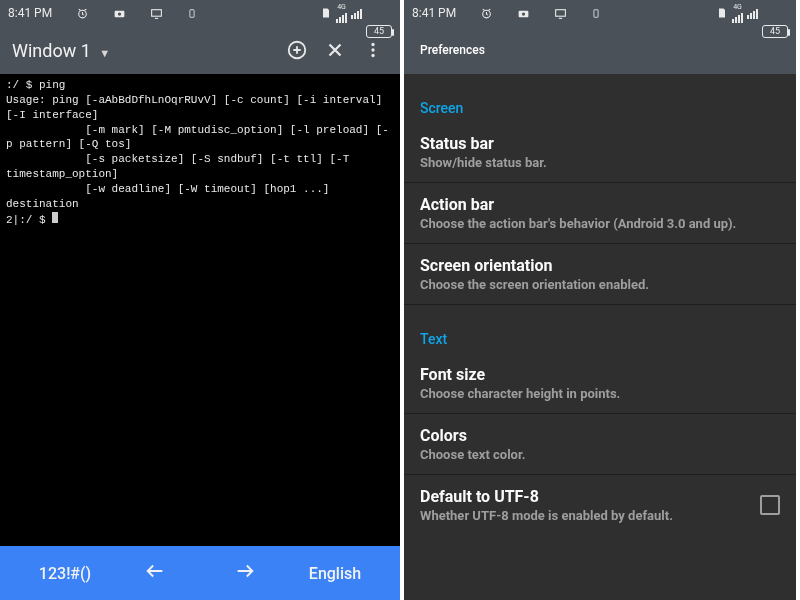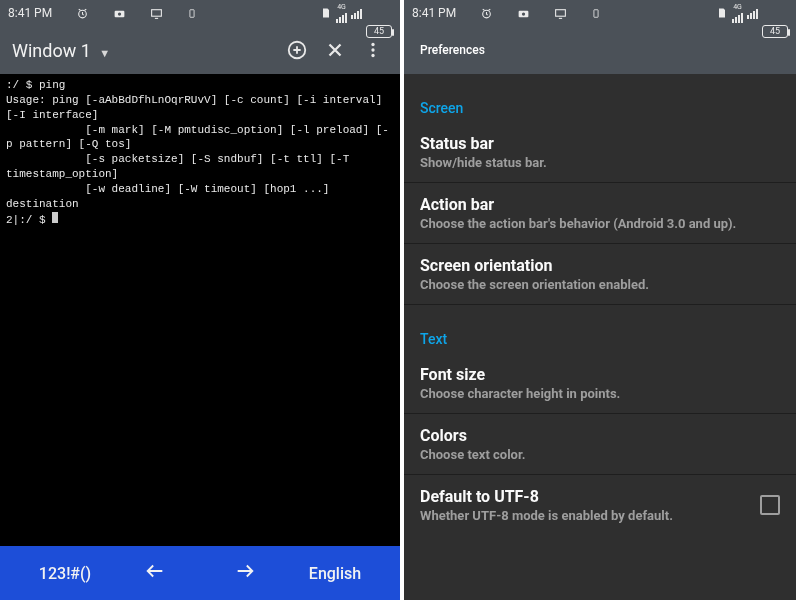--- a/index.html
+++ b/index.html
@@ -14,21 +14,21 @@
   .battery { border: 1px solid #eaeaea; border-radius: 3px; width: 26px; height: 13px; position: relative; display: inline-flex; align-items: center; justify-content: center; font-size: 9px; color: #eaeaea; margin-top: 36px; }
   .battery::after { content: ""; position: absolute; right: -3px; top: 3px; width: 2px; height: 7px; background: #eaeaea; border-radius: 1px; }
   .app-bar { height: 48px; background: #4b5158; display: flex; align-items: center; padding: 0 12px; gap: 8px; }
   .window-title { font-size: 18px; font-weight: 400; color: #f2f2f2; flex: 0 0 auto; }
   .dropdown-arrow { color: #d7d7d7; font-size: 11px; margin-left: 4px; }
   .spacer { flex: 1; }
   .ab-btn { width: 30px; height: 30px; display: inline-flex; align-items: center; justify-content: center; color: #e8e8e8; cursor: pointer; }
   .ab-btn svg { width: 22px; height: 22px; }
   .terminal { background: #000; color: #eaeaea; font-family: "Courier New", monospace; font-size: 11px; line-height: 1.35; padding: 4px 6px; white-space: pre-wrap; height: 392px; overflow: hidden; }
   .cursor { display: inline-block; width: 6px; height: 11px; background: #ccc; }
-  .keybar { position: absolute; left: 0; right: 0; bottom: 0; height: 54px; background: #1d4ed8; display: flex; align-items: center; justify-content: space-around; padding: 0 20px; }
+  .keybar { position: absolute; left: 0; right: 0; bottom: 0; height: 54px; background: #3b82f6; display: flex; align-items: center; justify-content: space-around; padding: 0 20px; }
   .key { color: #f2f2f2; font-size: 16px; font-weight: 500; cursor: pointer; min-width: 60px; text-align: center; }
   .key svg { width: 22px; height: 22px; }
   .prefs-header { height: 48px; background: #4b5158; display: flex; align-items: center; padding: 0 16px; }
   .prefs-title { font-size: 12px; font-weight: 500; color: #fff; }
   .prefs-list { overflow: hidden; }
   .section-label { color: #0ea5e9; font-size: 14px; padding: 26px 16px 6px; font-weight: 500; }
   .pref-item { padding: 12px 16px 12px; border-bottom: 1px solid #1e1e1e; display: flex; align-items: center; cursor: pointer; font-weight: bold; }
   .pref-item:last-child { border-bottom: none; }
   .pref-text { flex: 1; }
   .pref-title { color: #fafafa; font-size: 16px; }

